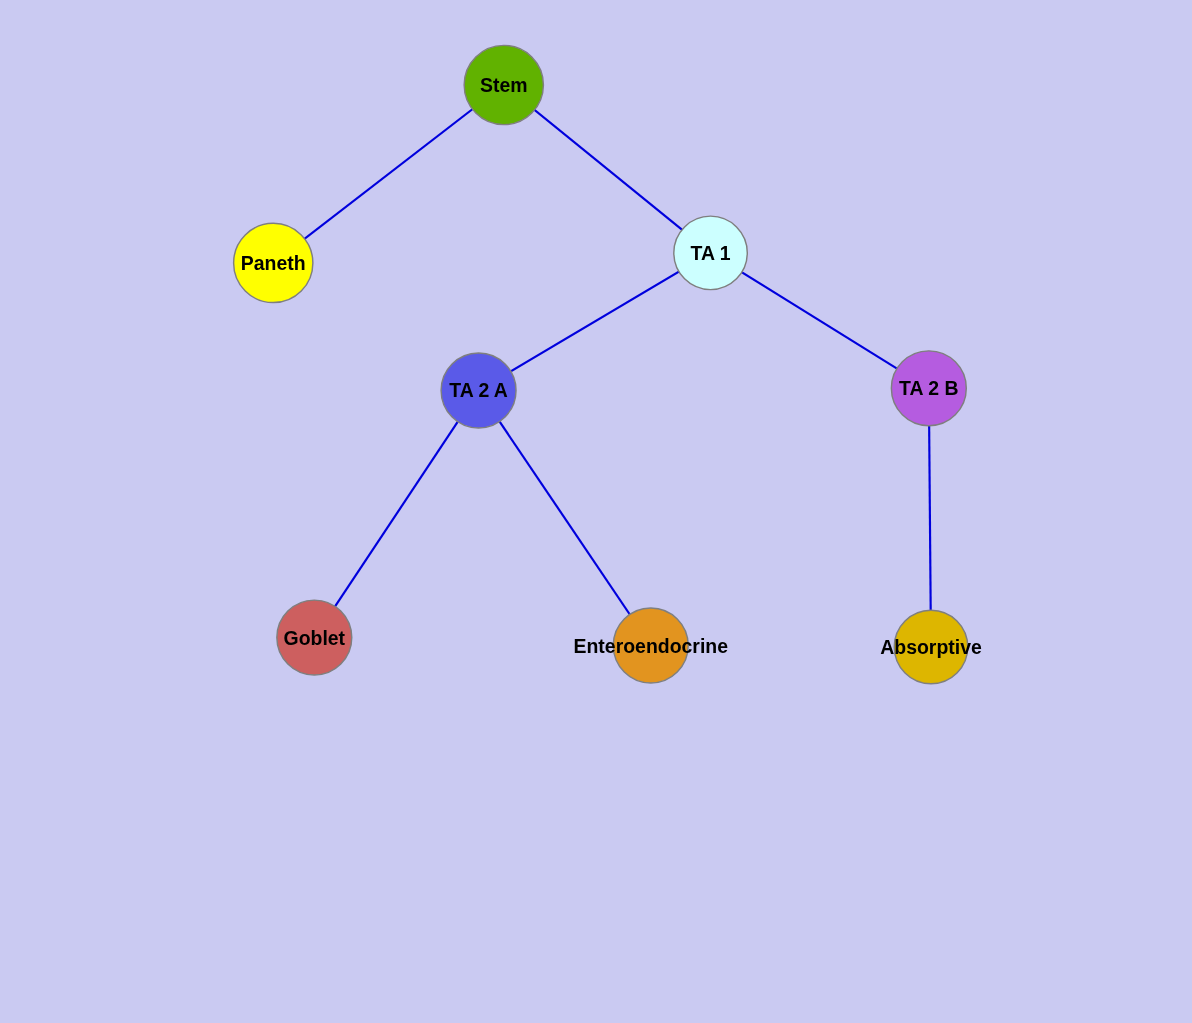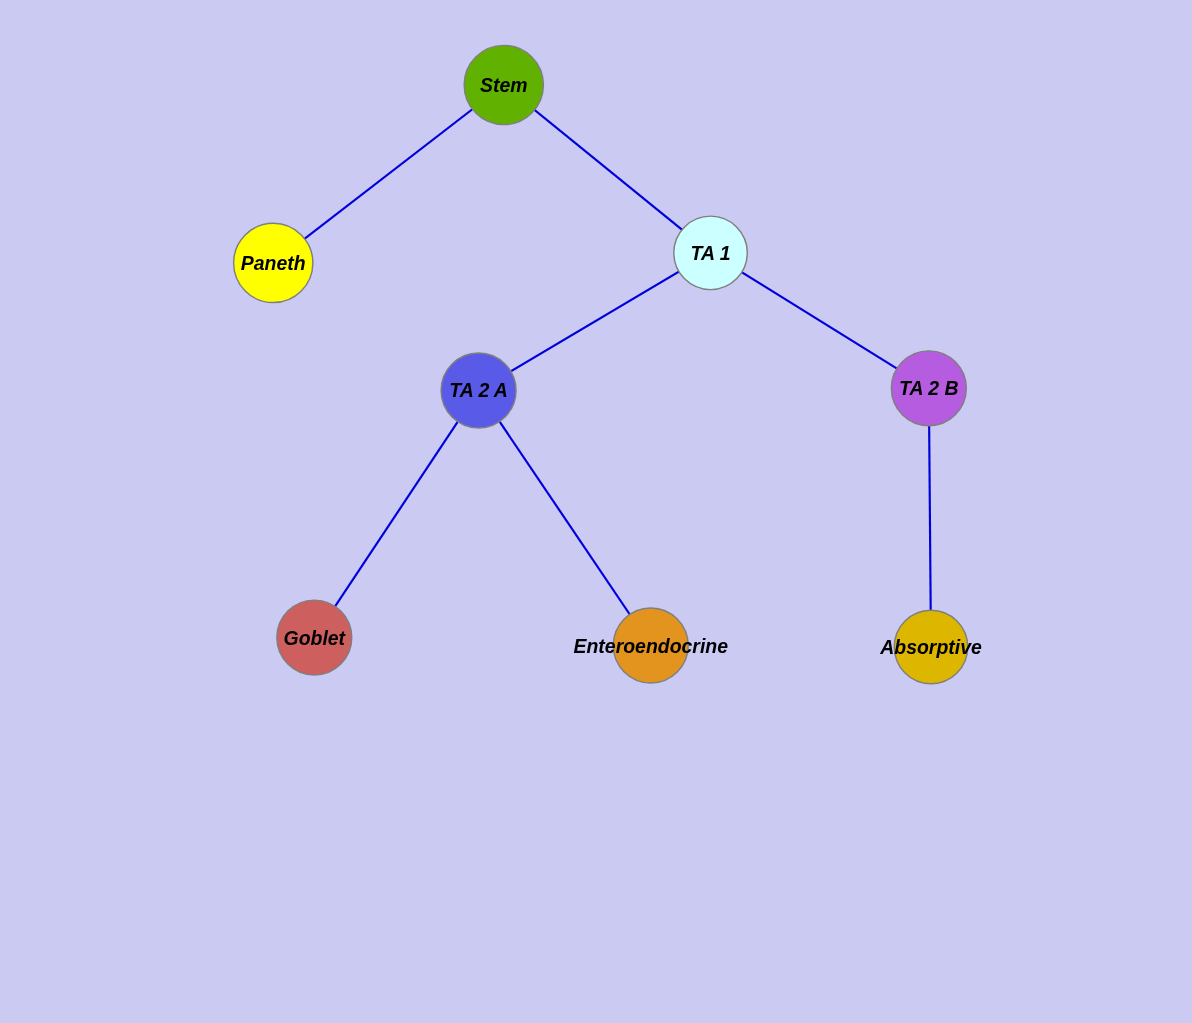--- a/index.html
+++ b/index.html
@@ -9,21 +9,20 @@
   body {
     width: 1192px;
     height: 1023px;
     overflow: hidden;
     font-family: "Liberation Sans", sans-serif;
   }
   #graph-canvas {
     width: 1192px;
     height: 737px;
     position: relative;
-    font-style: italic;
   }
   #graph-svg {
     display: block;
     width: 100%;
     height: 100%;
   }
   .node-label {
     font-family: "Liberation Sans", "DejaVu Sans", sans-serif;
     font-weight: bold;
     pointer-events: none;

